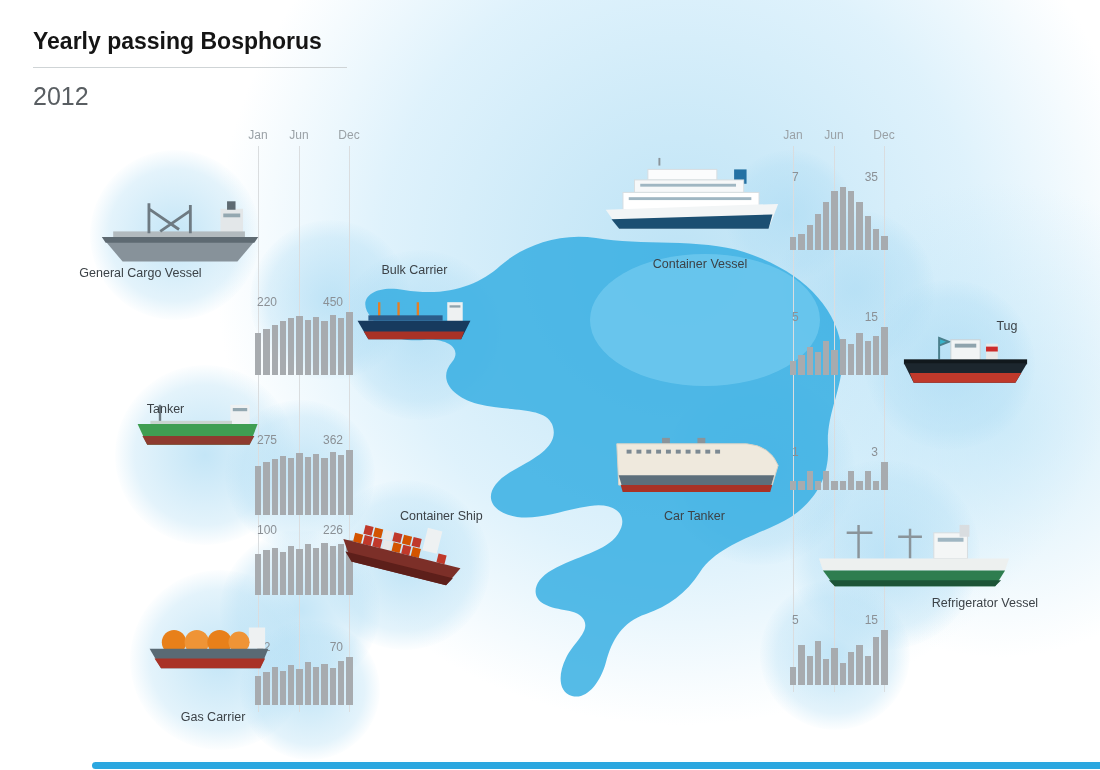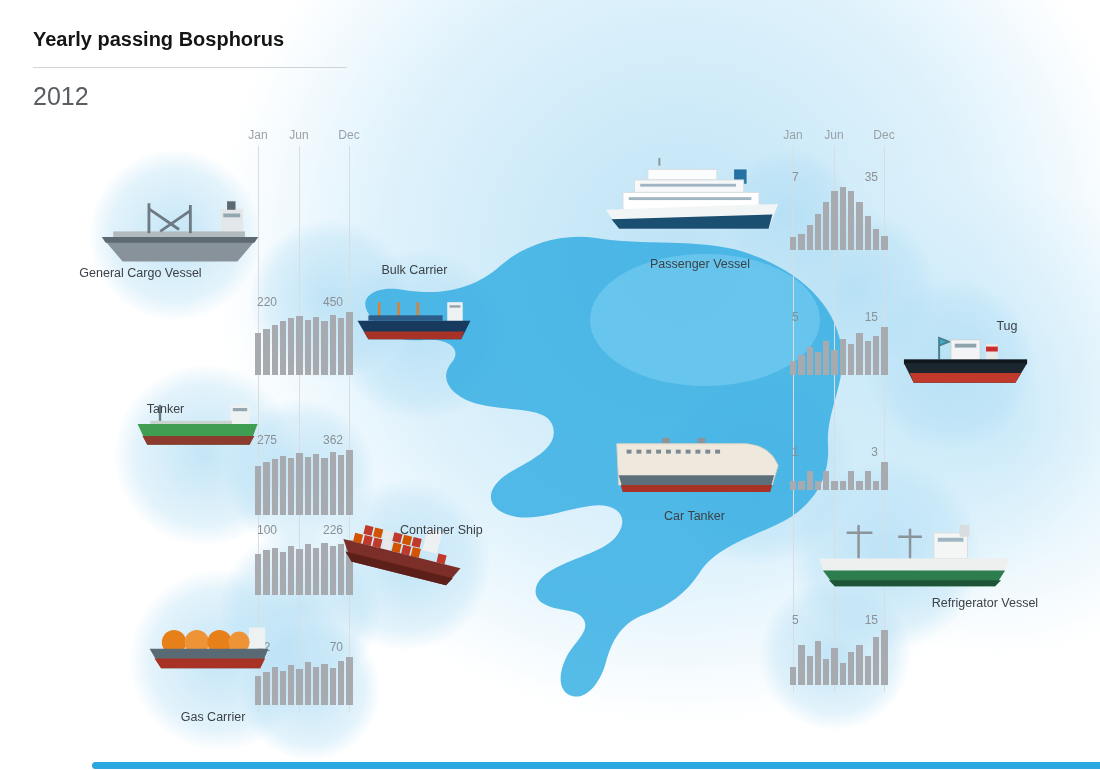--- a/index.html
+++ b/index.html
@@ -6,21 +6,21 @@
   .stage{position:relative;width:1100px;height:770px;background:#ffffff;overflow:hidden;
          font-family:"Liberation Sans",sans-serif;}
 
   
   .bigbg{position:absolute;border-radius:50%;pointer-events:none;}
   .halo{position:absolute;border-radius:50%;pointer-events:none;
         background:radial-gradient(circle, rgba(176,221,244,0.75) 0%, rgba(176,221,244,0.35) 55%, rgba(176,221,244,0) 72%);}
   .sea-svg{position:absolute;left:0;top:0;pointer-events:none;}
 
   
-  .title{position:absolute;left:33px;top:28px;font-size:20px;font-weight:bold;color:#151515;}
+  .title{position:absolute;left:33px;top:28px;font-size:23px;font-weight:bold;color:#151515;}
   .title-rule{position:absolute;left:33px;top:67px;width:314px;height:1px;background:#cfd4d6;}
   .year{position:absolute;left:33px;top:82px;font-size:25px;color:#595e62;}
 
   
   .gridline{position:absolute;width:1px;background:#dadddf;}
   .month{position:absolute;font-size:12px;color:#9aa1a6;transform:translateX(-50%);}
 
   
   .chart{position:absolute;width:100px;}
   .bars{display:flex;align-items:flex-end;gap:2px;height:100%;}
@@ -297,21 +297,21 @@
       <rect x="38" y="47" width="10" height="11" fill="#c0392b"></rect>
         <rect x="50" y="47" width="10" height="11" fill="#e8e8e8"></rect>
       <rect x="62" y="47" width="10" height="11" fill="#d35400"></rect>
         <rect x="74" y="47" width="10" height="11" fill="#c0392b"></rect>
       <rect x="86" y="47" width="10" height="11" fill="#d35400"></rect>
         <rect x="118" y="47" width="10" height="11" fill="#c0392b"></rect>
       <polygon points="2,58 148,58 136,82 18,82" fill="#7c2f28"></polygon>
       <polygon points="8,72 142,72 136,82 18,82" fill="#5d1f1a"></polygon>
     </svg>
   </div>
-  <div class="ship-label" style="left:400px;top:523px;width:120px;text-align:left">Container Ship</div>
+  <div class="ship-label" style="left:400px;top:509px;width:120px;text-align:left">Container Ship</div>
 
   <div class="ship" style="left:148px;top:608px;width:122px">
     <svg viewBox="0 0 150 85">
       <rect x="124" y="24" width="20" height="26" fill="#eef1f2"></rect>
       <circle cx="32" cy="42" r="15" fill="#e8801a"></circle>
         <circle cx="60" cy="42" r="15" fill="#ef9436"></circle>
       <circle cx="88" cy="42" r="15" fill="#e8801a"></circle>
         <circle cx="112" cy="42" r="13" fill="#ef9436"></circle>
       <polygon points="2,50 148,50 138,74 16,74" fill="#5a6a74"></polygon>
       <polygon points="8,62 144,62 138,74 16,74" fill="#a93226"></polygon>
@@ -325,21 +325,21 @@
       <rect x="50" y="14" width="72" height="11" fill="#fbfcfd" stroke="#d7dde0"></rect>
       <rect x="140" y="14" width="13" height="15" fill="#2471a3"></rect>
       <rect x="36" y="25" width="114" height="13" fill="#f6f8f9" stroke="#d7dde0"></rect>
       <rect x="42" y="29" width="100" height="3" fill="#9fb6c2"></rect>
       <rect x="24" y="38" width="142" height="18" fill="#ffffff" stroke="#d7dde0"></rect>
       <rect x="30" y="43" width="128" height="3" fill="#9fb6c2"></rect>
       <polygon points="6,56 186,50 176,76 20,76" fill="#f2f5f6"></polygon>
       <polygon points="12,66 180,61 176,76 20,76" fill="#1b4f72"></polygon>
     </svg>
   </div>
-  <div class="ship-label" style="left:625px;top:257px;width:150px">Passenger Vessel</div>
+  <div class="ship-label" style="left:625px;top:257px;width:150px">Container Vessel</div>
 
   <div class="ship" style="left:900px;top:330px;width:132px">
     <svg viewBox="0 0 135 60">
       <path d="M40 30 V8 L50 12 L40 16" stroke="#4a7f8c" stroke-width="2" fill="#37b3c9"></path>
       <rect x="52" y="10" width="30" height="24" fill="#f2f4f5" stroke="#c9d1d5"></rect>
       <rect x="56" y="14" width="22" height="4" fill="#8fa3ad"></rect>
       <rect x="88" y="14" width="12" height="20" fill="#e8e8e8"></rect>
       <rect x="88" y="17" width="12" height="5" fill="#cc2b2b"></rect>
       <rect x="4" y="30" width="126" height="5" fill="#11181d"></rect>
       <polygon points="4,34 130,34 118,54 14,54" fill="#1c262e"></polygon>

